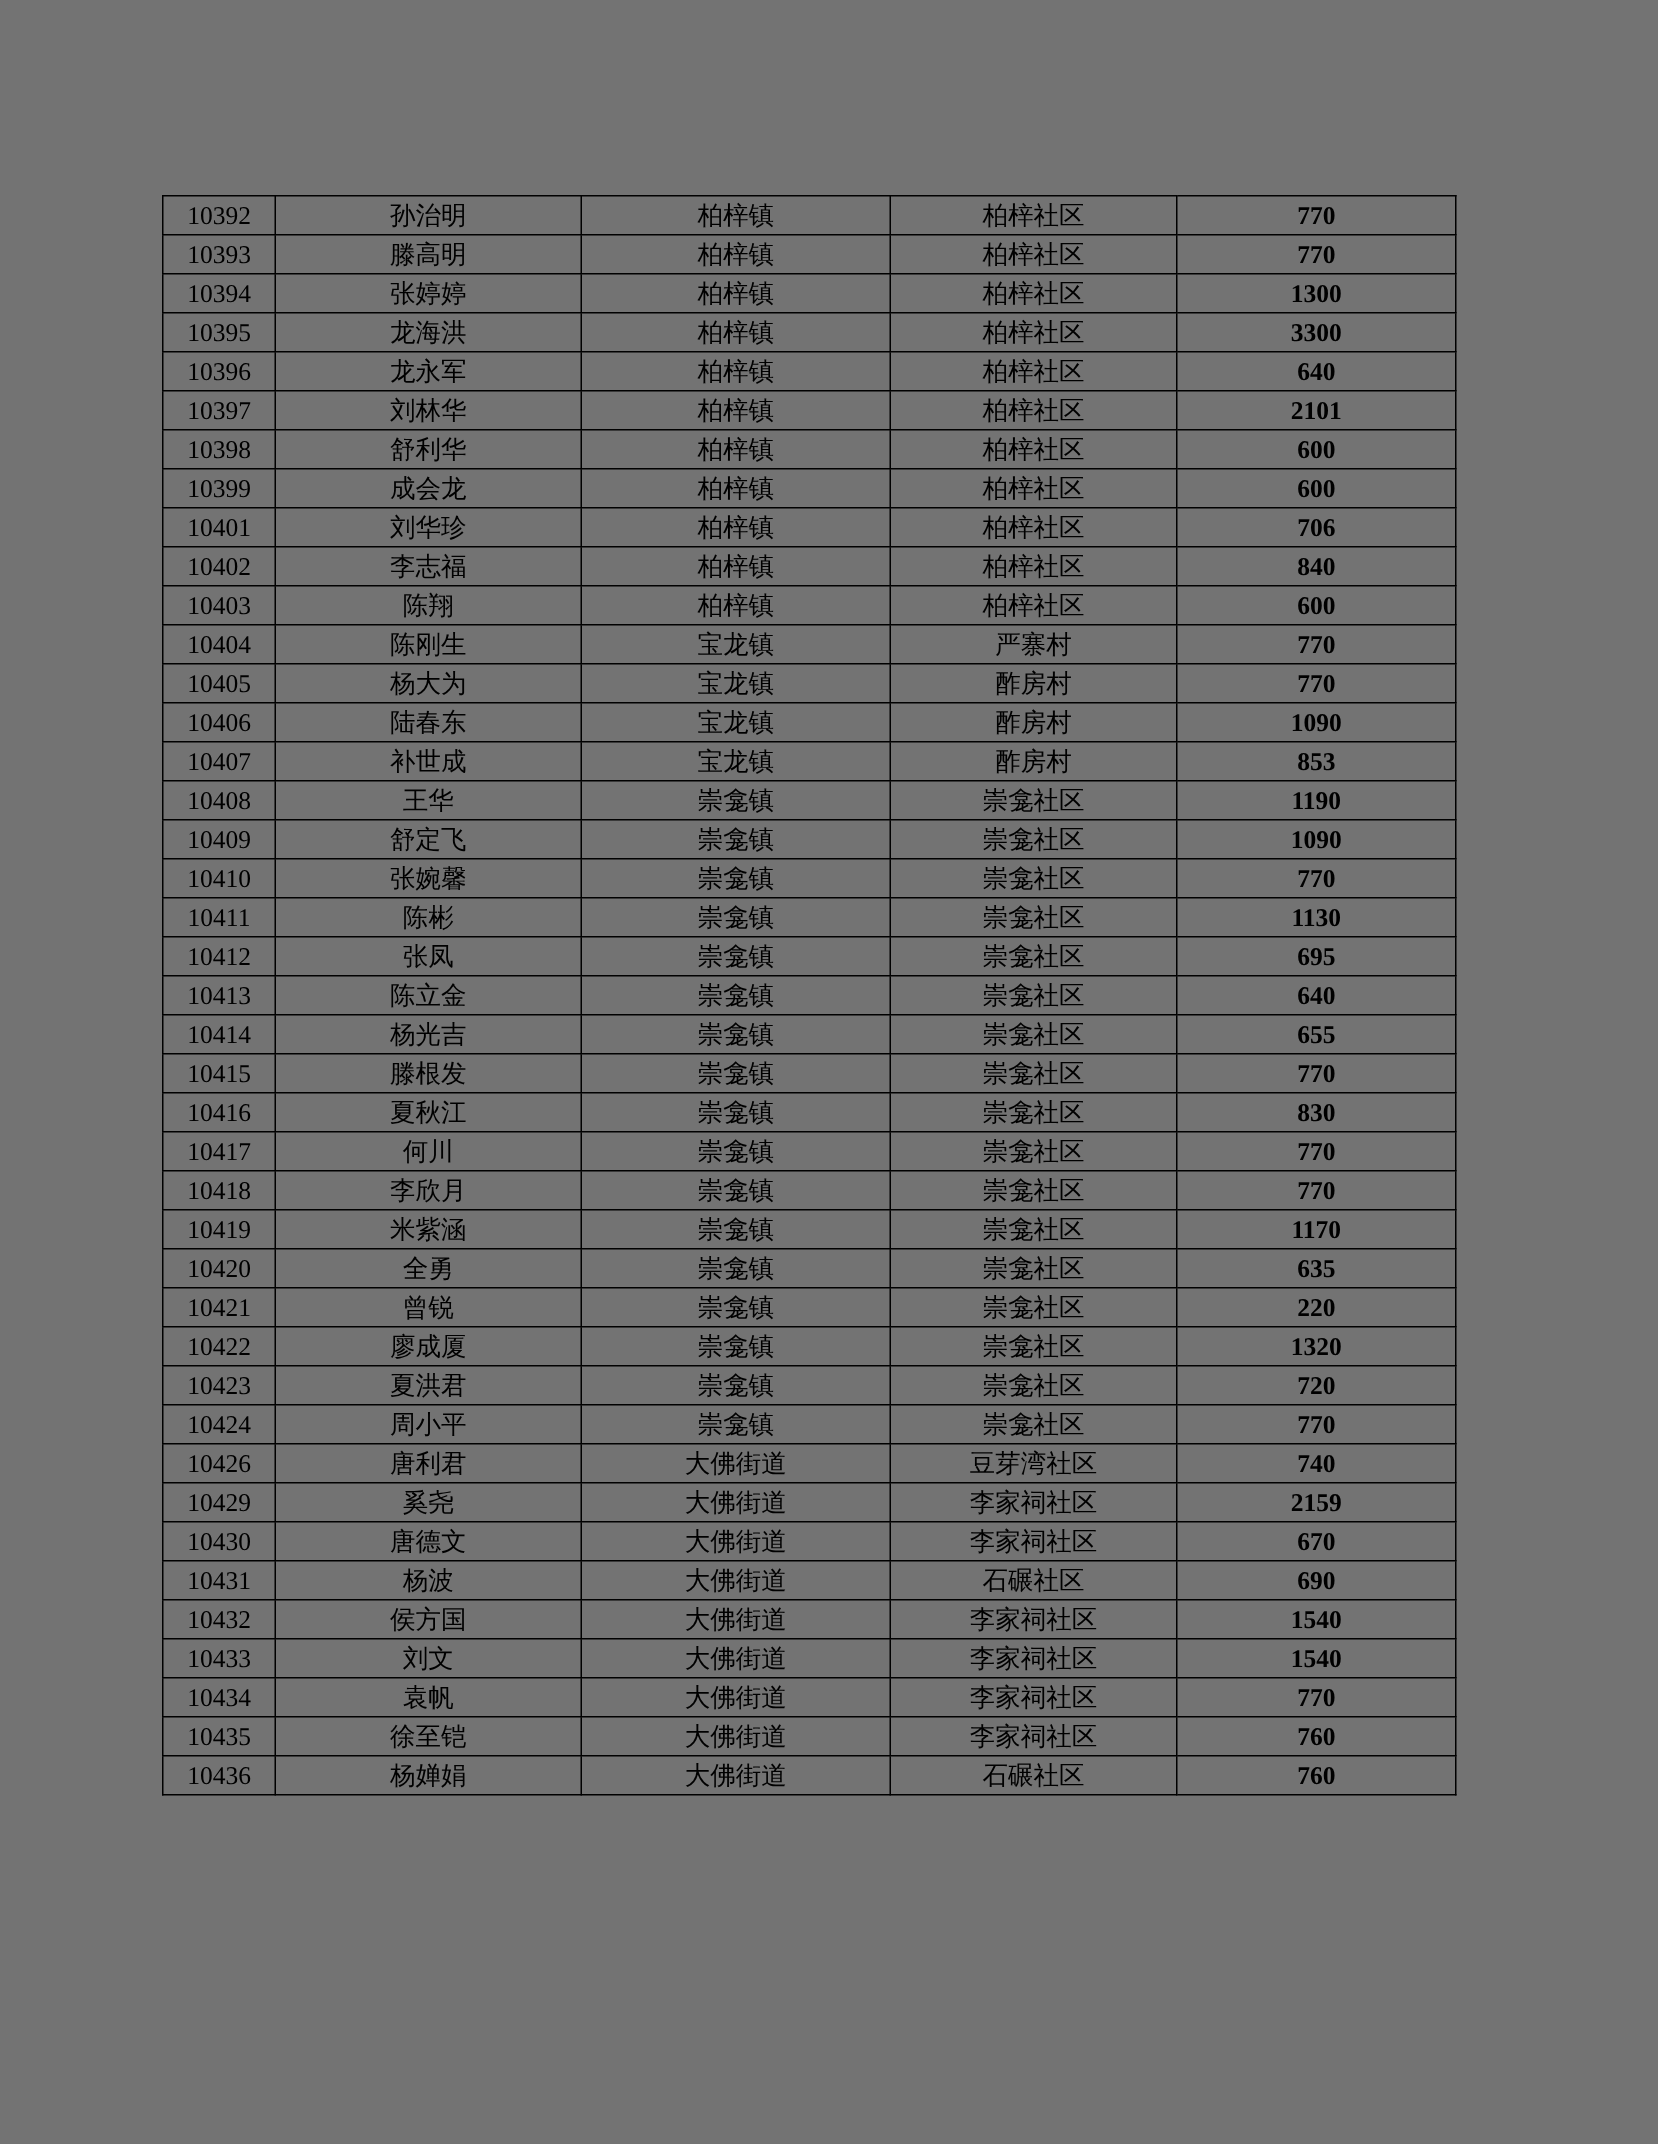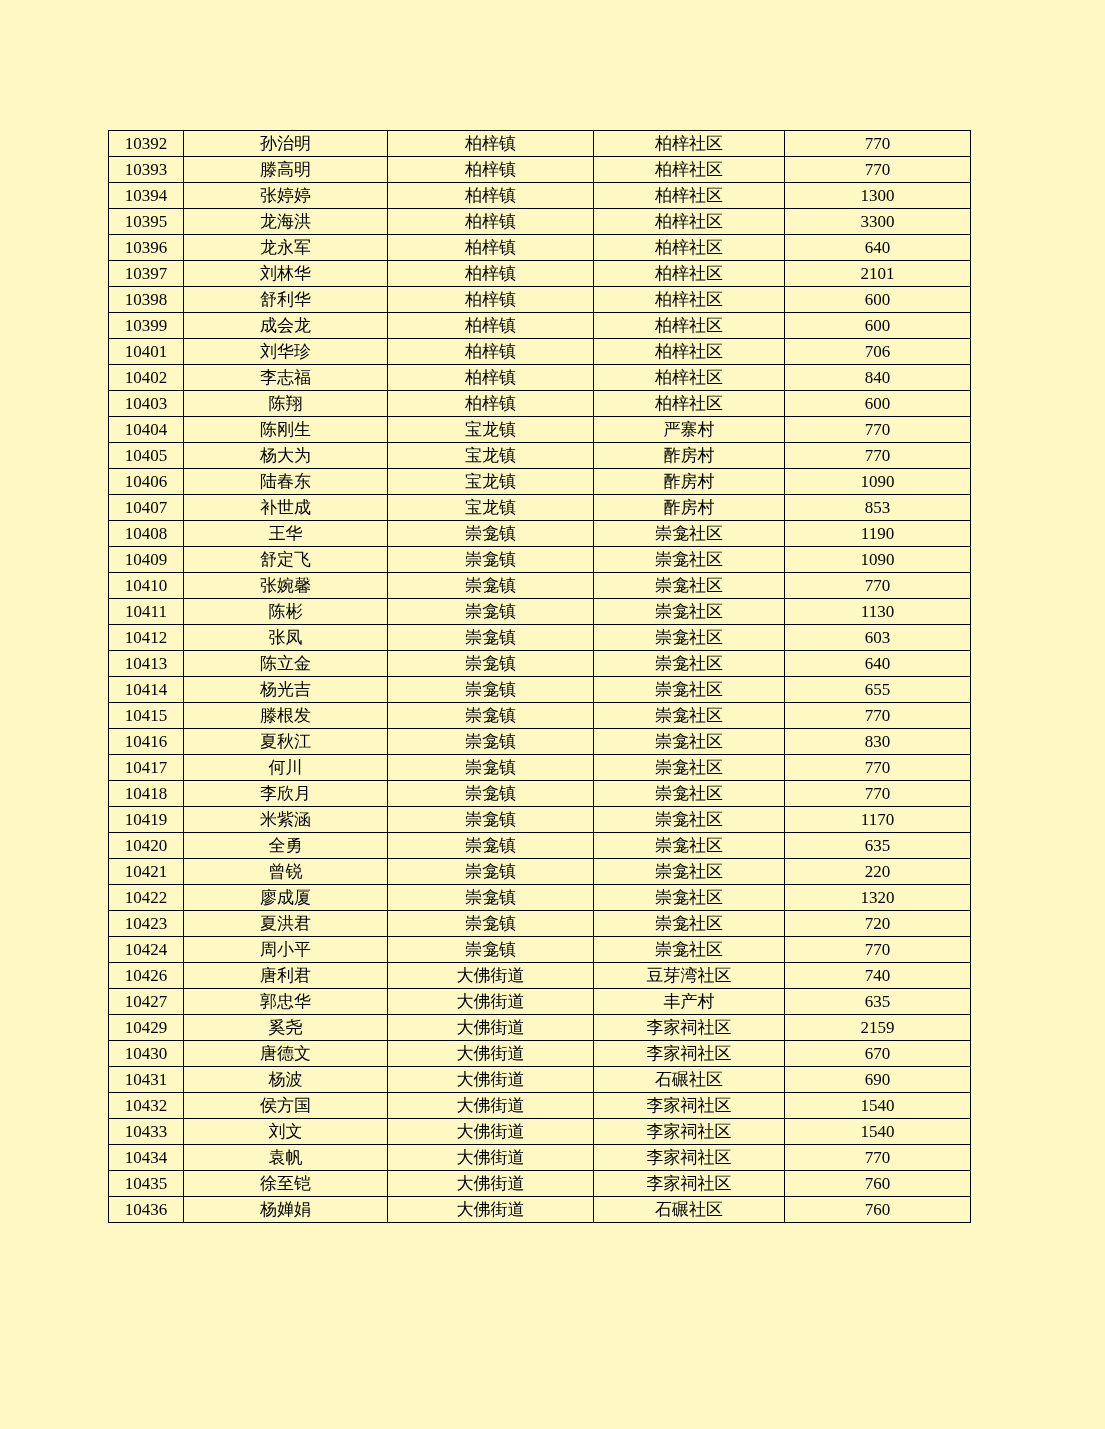--- a/index.html
+++ b/index.html
@@ -6,21 +6,21 @@
   body {
     width: 1105px;
     height: 1429px;
     font-family: "Liberation Serif", "DejaVu Serif", serif;
     color: #000000;
   }
   .page {
     position: relative;
     width: 1105px;
     height: 1429px;
-    background: #fef9c3;
+    background: #737373;
     overflow: hidden;
   }
   table.roster {
     position: absolute;
     left: 108px;
     top: 130px;
     border-collapse: collapse;
     table-layout: fixed;
   }
   table.roster td {
@@ -31,21 +31,21 @@
     line-height: 25px;
     height: 25px;
     padding: 0;
     overflow: hidden;
     white-space: nowrap;
   }
   td.col-id      { width: 74px;  }
   td.col-name    { width: 203px; }
   td.col-town    { width: 205px; }
   td.col-village { width: 190px; }
-  td.col-amount  { width: 185px; }
+  td.col-amount  { width: 185px; font-weight: bold; }
 </style>
 </head>
 <body>
 
 <div class="page">
   <table class="roster">
     <tbody id="table-body">
         <tr>
           <td class="col-id">10392</td>
           <td class="col-name">孙治明</td>
@@ -177,21 +177,21 @@
           <td class="col-name">陈彬</td>
           <td class="col-town">崇龛镇</td>
           <td class="col-village">崇龛社区</td>
           <td class="col-amount">1130</td>
         </tr>
         <tr>
           <td class="col-id">10412</td>
           <td class="col-name">张凤</td>
           <td class="col-town">崇龛镇</td>
           <td class="col-village">崇龛社区</td>
-          <td class="col-amount">603</td>
+          <td class="col-amount">695</td>
         </tr>
         <tr>
           <td class="col-id">10413</td>
           <td class="col-name">陈立金</td>
           <td class="col-town">崇龛镇</td>
           <td class="col-village">崇龛社区</td>
           <td class="col-amount">640</td>
         </tr>
         <tr>
           <td class="col-id">10414</td>
@@ -269,27 +269,20 @@
           <td class="col-town">崇龛镇</td>
           <td class="col-village">崇龛社区</td>
           <td class="col-amount">770</td>
         </tr>
         <tr>
           <td class="col-id">10426</td>
           <td class="col-name">唐利君</td>
           <td class="col-town">大佛街道</td>
           <td class="col-village">豆芽湾社区</td>
           <td class="col-amount">740</td>
-        </tr>
-        <tr>
-          <td class="col-id">10427</td>
-          <td class="col-name">郭忠华</td>
-          <td class="col-town">大佛街道</td>
-          <td class="col-village">丰产村</td>
-          <td class="col-amount">635</td>
         </tr>
         <tr>
           <td class="col-id">10429</td>
           <td class="col-name">奚尧</td>
           <td class="col-town">大佛街道</td>
           <td class="col-village">李家祠社区</td>
           <td class="col-amount">2159</td>
         </tr>
         <tr>
           <td class="col-id">10430</td>

